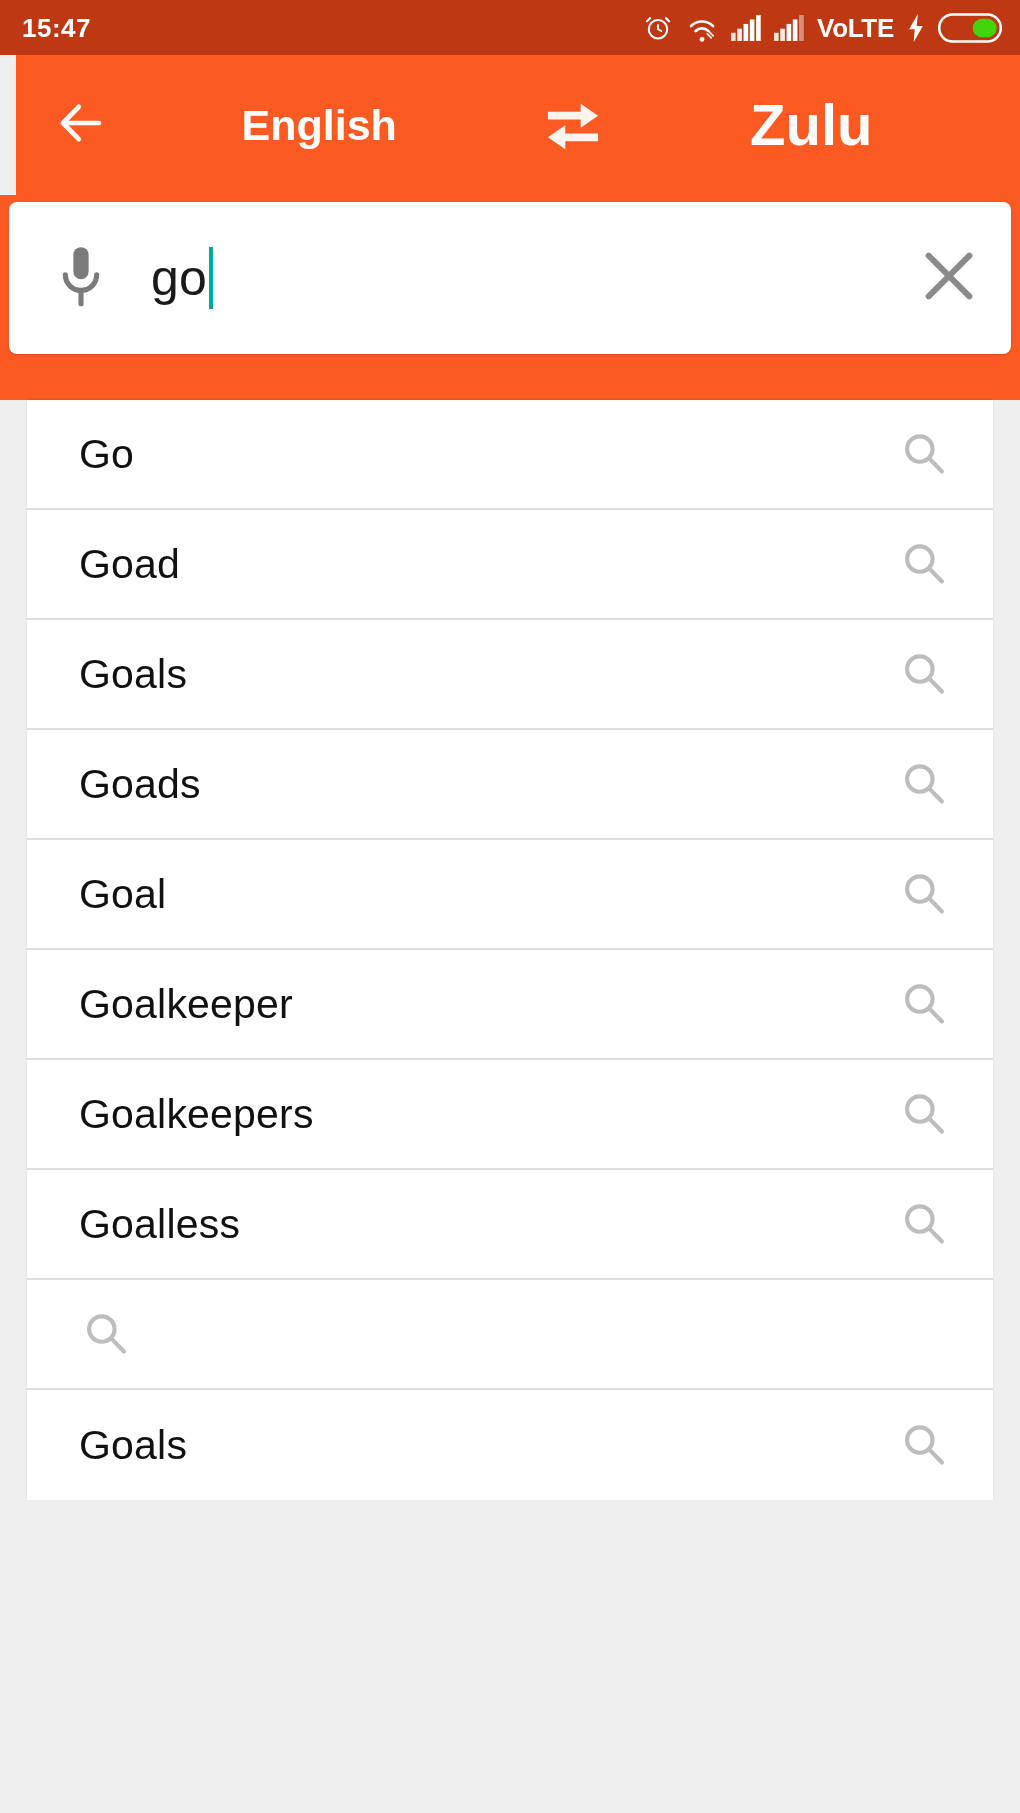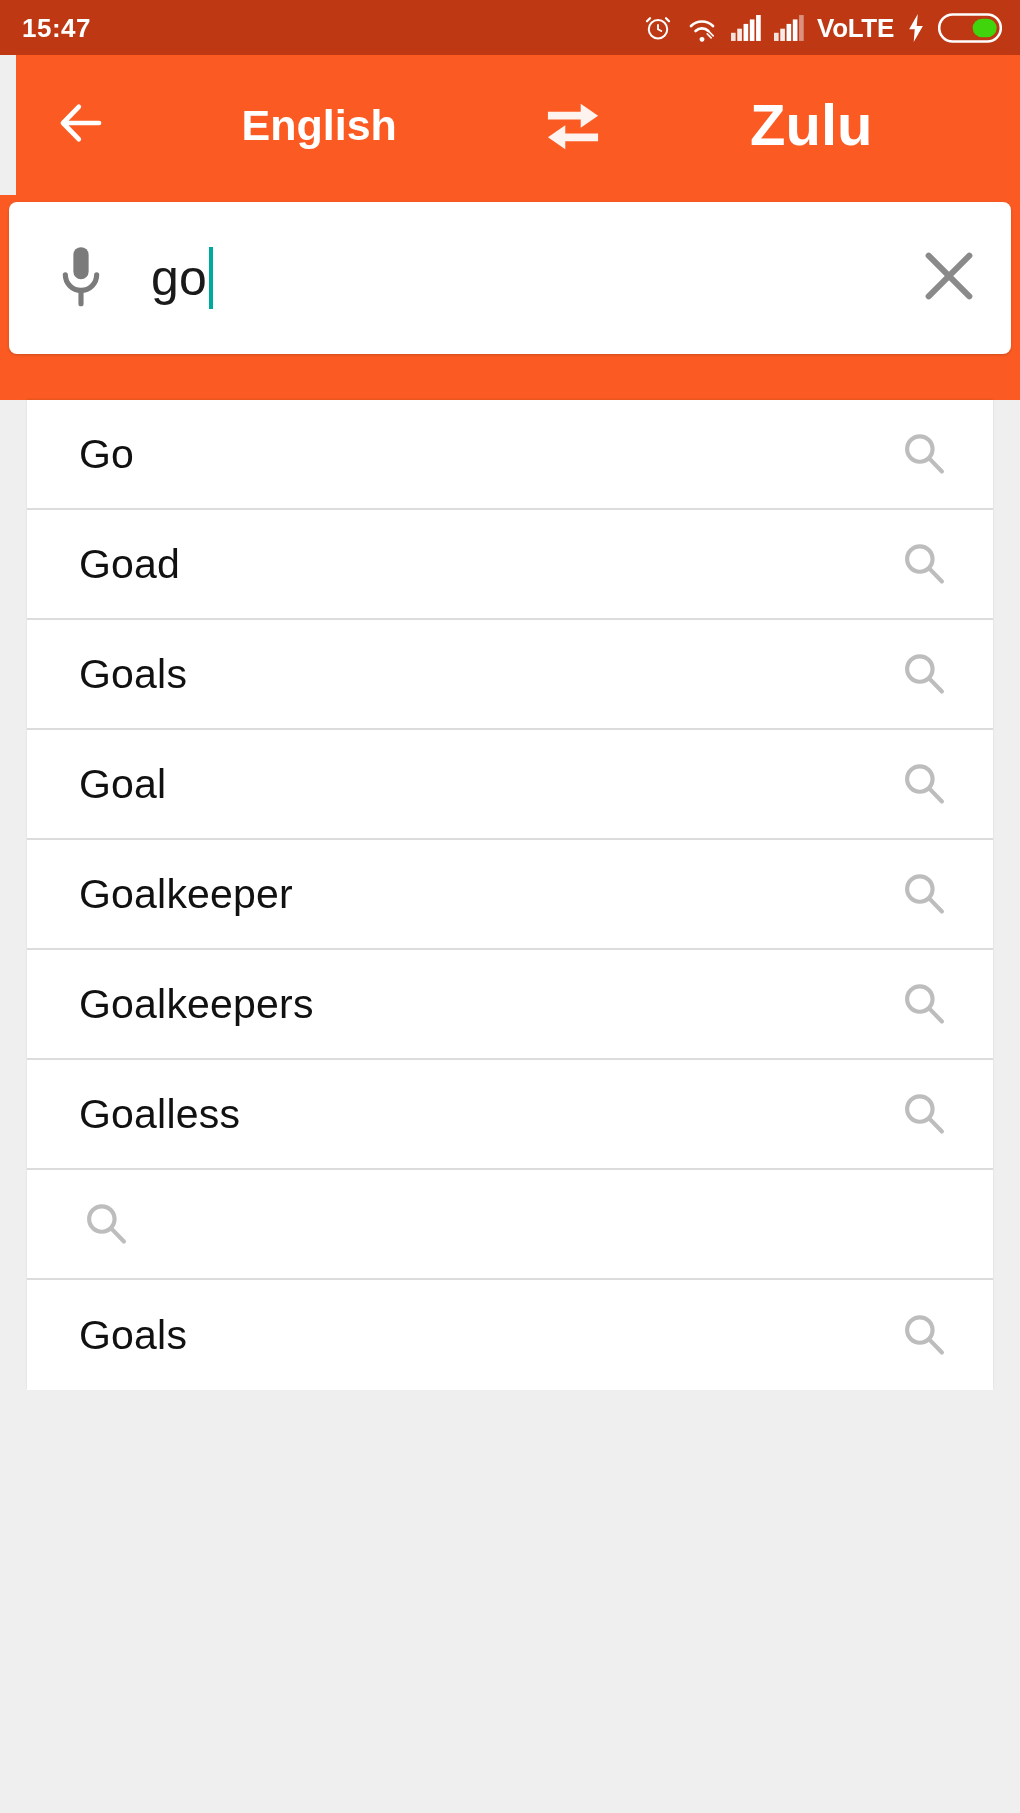--- a/index.html
+++ b/index.html
@@ -332,20 +332,29 @@
   <div class="list-row">
     <span class="row-label">Goals</span>
     <span class="row-search-icon">
       <svg width="50" height="50" viewBox="0 0 24 24">
         <circle cx="10" cy="9.6" r="6.1" fill="none" stroke="#bdbdbd" stroke-width="2"></circle>
         <path d="M14.6 14.2 L20.6 20.4" fill="none" stroke="#bdbdbd" stroke-width="2" stroke-linecap="round"></path>
       </svg>
     </span>
   </div>
 
+  <div class="list-row">
+    <span class="row-label">Goads</span>
+    <span class="row-search-icon">
+      <svg width="50" height="50" viewBox="0 0 24 24">
+        <circle cx="10" cy="9.6" r="6.1" fill="none" stroke="#bdbdbd" stroke-width="2"></circle>
+        <path d="M14.6 14.2 L20.6 20.4" fill="none" stroke="#bdbdbd" stroke-width="2" stroke-linecap="round"></path>
+      </svg>
+    </span>
+  </div>
 
   <div class="list-row">
     <span class="row-label">Goal</span>
     <span class="row-search-icon">
       <svg width="50" height="50" viewBox="0 0 24 24">
         <circle cx="10" cy="9.6" r="6.1" fill="none" stroke="#bdbdbd" stroke-width="2"></circle>
         <path d="M14.6 14.2 L20.6 20.4" fill="none" stroke="#bdbdbd" stroke-width="2" stroke-linecap="round"></path>
       </svg>
     </span>
   </div>

